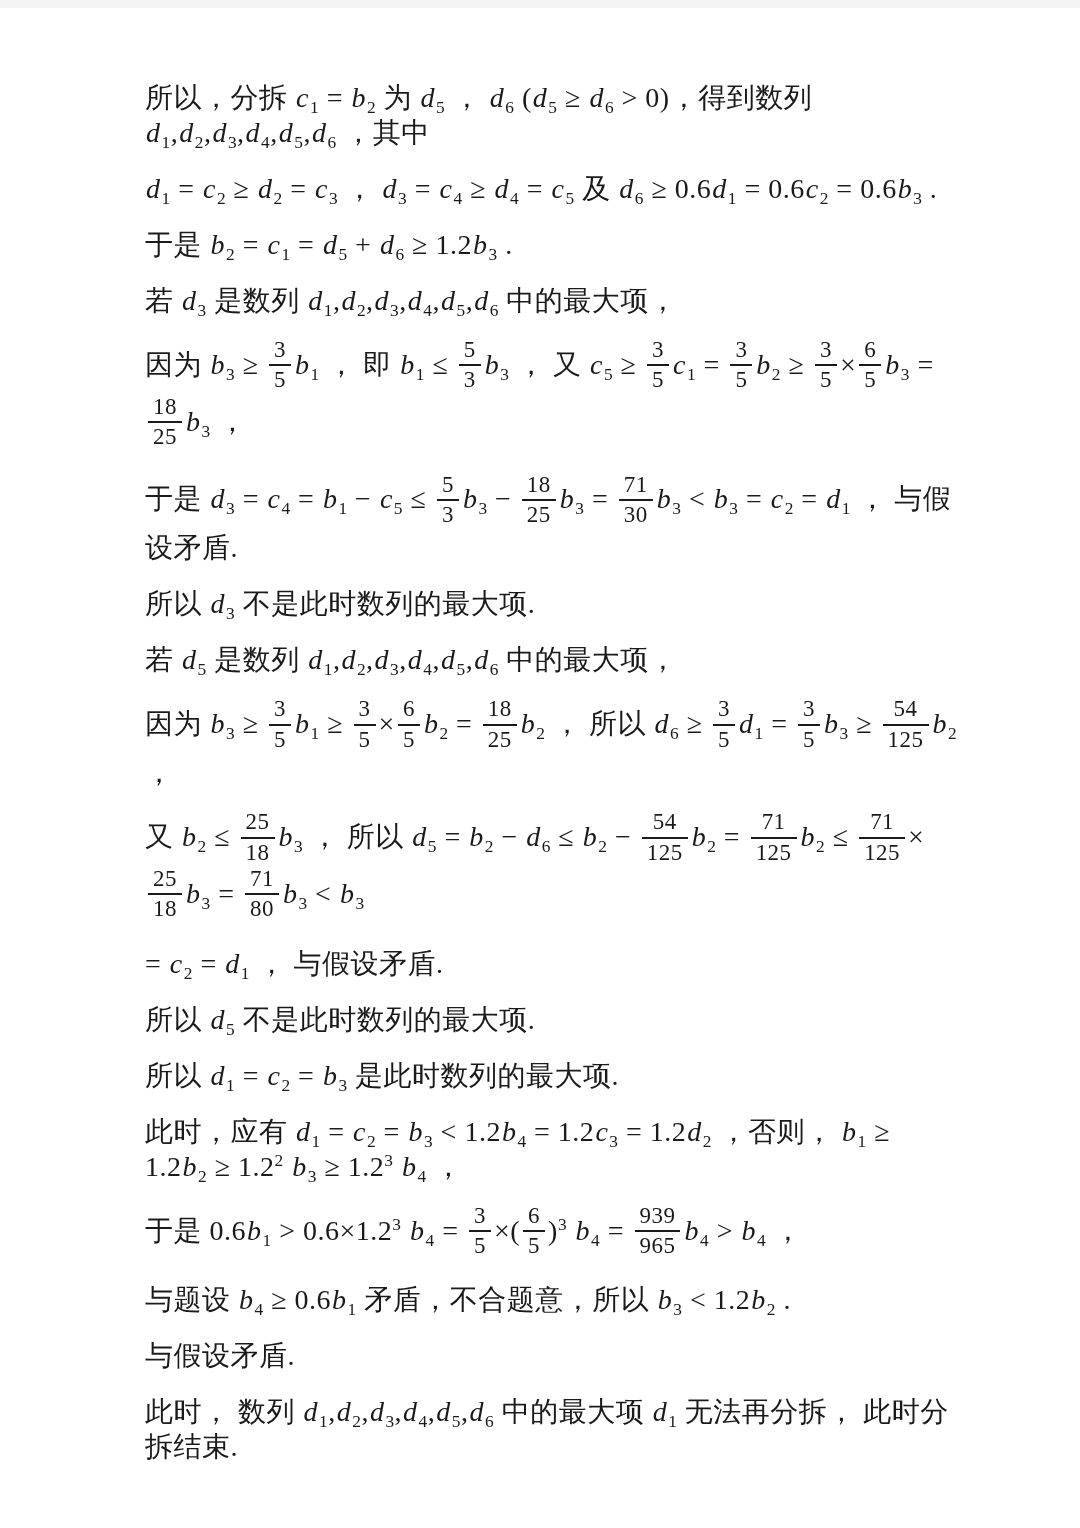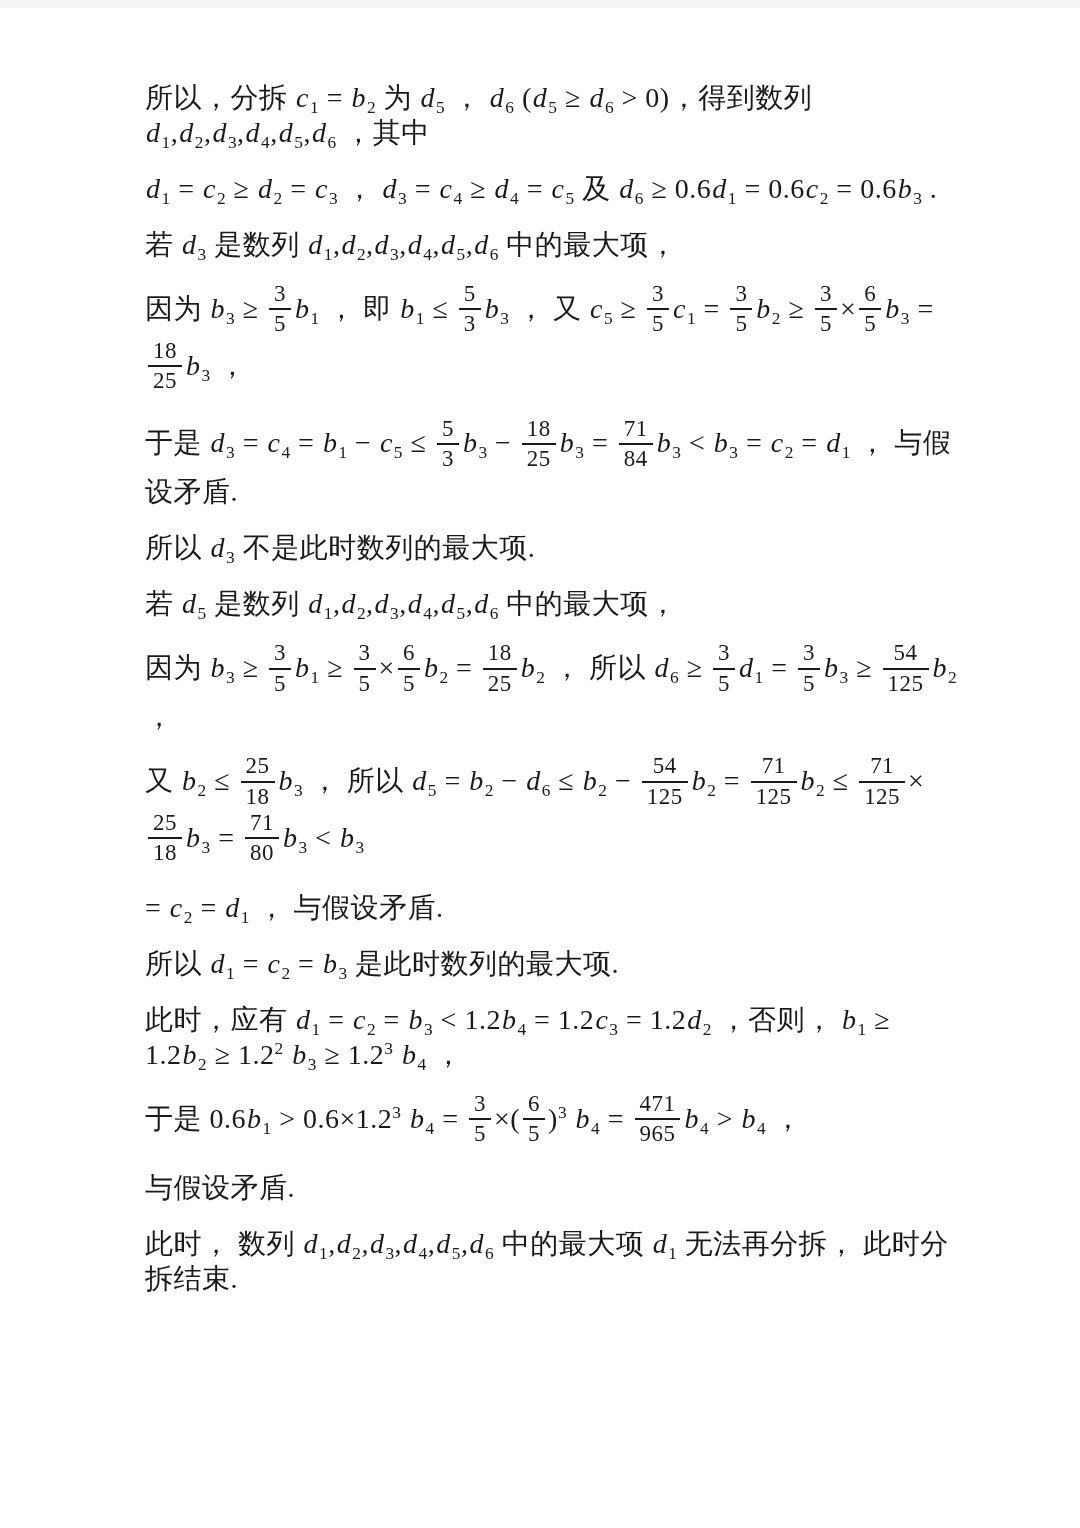--- a/index.html
+++ b/index.html
@@ -70,20 +70,21 @@
     line-height: 1.15;
   }
 </style>
 </head>
 <body>
 
 <div class="page">
   <main class="doc-body">
       <div class="line"><span class="line-text">所以，分拆 <i class="mv">c</i><sub>1</sub> = <i class="mv">b</i><sub>2</sub> 为 <i class="mv">d</i><sub>5</sub> ， <i class="mv">d</i><sub>6</sub> (<i class="mv">d</i><sub>5</sub> ≥ <i class="mv">d</i><sub>6</sub> &gt; 0)，得到数列 <i class="mv">d</i><sub>1</sub>,<i class="mv">d</i><sub>2</sub>,<i class="mv">d</i><sub>3</sub>,<i class="mv">d</i><sub>4</sub>,<i class="mv">d</i><sub>5</sub>,<i class="mv">d</i><sub>6</sub> ，其中</span></div>
       <div class="line"><span class="line-text"><i class="mv">d</i><sub>1</sub> = <i class="mv">c</i><sub>2</sub> ≥ <i class="mv">d</i><sub>2</sub> = <i class="mv">c</i><sub>3</sub> ， <i class="mv">d</i><sub>3</sub> = <i class="mv">c</i><sub>4</sub> ≥ <i class="mv">d</i><sub>4</sub> = <i class="mv">c</i><sub>5</sub> 及 <i class="mv">d</i><sub>6</sub> ≥ 0.6<i class="mv">d</i><sub>1</sub> = 0.6<i class="mv">c</i><sub>2</sub> = 0.6<i class="mv">b</i><sub>3</sub> .</span></div>
+      <div class="line"><span class="line-text">于是 <i class="mv">b</i><sub>2</sub> = <i class="mv">c</i><sub>1</sub> = <i class="mv">d</i><sub>5</sub> + <i class="mv">d</i><sub>6</sub> ≥ 1.2<i class="mv">b</i><sub>3</sub> .</span></div>
       <div class="line"><span class="line-text">若 <i class="mv">d</i><sub>3</sub> 是数列 <i class="mv">d</i><sub>1</sub>,<i class="mv">d</i><sub>2</sub>,<i class="mv">d</i><sub>3</sub>,<i class="mv">d</i><sub>4</sub>,<i class="mv">d</i><sub>5</sub>,<i class="mv">d</i><sub>6</sub> 中的最大项，</span></div>
       <div class="line"><span class="line-text">因为 <i class="mv">b</i><sub>3</sub> ≥ <span class="frac">
             <span class="num">3</span>
             <span class="den">5</span>
           </span><i class="mv">b</i><sub>1</sub> ， 即 <i class="mv">b</i><sub>1</sub> ≤ <span class="frac">
             <span class="num">5</span>
             <span class="den">3</span>
           </span><i class="mv">b</i><sub>3</sub> ， 又 <i class="mv">c</i><sub>5</sub> ≥ <span class="frac">
             <span class="num">3</span>
             <span class="den">5</span>
@@ -101,21 +102,21 @@
             <span class="den">25</span>
           </span><i class="mv">b</i><sub>3</sub> ，</span></div>
       <div class="line"><span class="line-text">于是 <i class="mv">d</i><sub>3</sub> = <i class="mv">c</i><sub>4</sub> = <i class="mv">b</i><sub>1</sub> − <i class="mv">c</i><sub>5</sub> ≤ <span class="frac">
             <span class="num">5</span>
             <span class="den">3</span>
           </span><i class="mv">b</i><sub>3</sub> − <span class="frac">
             <span class="num">18</span>
             <span class="den">25</span>
           </span><i class="mv">b</i><sub>3</sub> = <span class="frac">
             <span class="num">71</span>
-            <span class="den">84</span>
+            <span class="den">30</span>
           </span><i class="mv">b</i><sub>3</sub> &lt; <i class="mv">b</i><sub>3</sub> = <i class="mv">c</i><sub>2</sub> = <i class="mv">d</i><sub>1</sub> ， 与假设矛盾.</span></div>
       <div class="line"><span class="line-text">所以 <i class="mv">d</i><sub>3</sub> 不是此时数列的最大项.</span></div>
       <div class="line"><span class="line-text">若 <i class="mv">d</i><sub>5</sub> 是数列 <i class="mv">d</i><sub>1</sub>,<i class="mv">d</i><sub>2</sub>,<i class="mv">d</i><sub>3</sub>,<i class="mv">d</i><sub>4</sub>,<i class="mv">d</i><sub>5</sub>,<i class="mv">d</i><sub>6</sub> 中的最大项，</span></div>
       <div class="line"><span class="line-text">因为 <i class="mv">b</i><sub>3</sub> ≥ <span class="frac">
             <span class="num">3</span>
             <span class="den">5</span>
           </span><i class="mv">b</i><sub>1</sub> ≥ <span class="frac">
             <span class="num">3</span>
             <span class="den">5</span>
           </span>×<span class="frac">
@@ -147,28 +148,30 @@
             <span class="num">71</span>
             <span class="den">125</span>
           </span>×<span class="frac">
             <span class="num">25</span>
             <span class="den">18</span>
           </span><i class="mv">b</i><sub>3</sub> = <span class="frac">
             <span class="num">71</span>
             <span class="den">80</span>
           </span><i class="mv">b</i><sub>3</sub> &lt; <i class="mv">b</i><sub>3</sub></span></div>
       <div class="line"><span class="line-text">= <i class="mv">c</i><sub>2</sub> = <i class="mv">d</i><sub>1</sub> ， 与假设矛盾.</span></div>
+      <div class="line"><span class="line-text">所以 <i class="mv">d</i><sub>5</sub> 不是此时数列的最大项.</span></div>
       <div class="line"><span class="line-text">所以 <i class="mv">d</i><sub>1</sub> = <i class="mv">c</i><sub>2</sub> = <i class="mv">b</i><sub>3</sub> 是此时数列的最大项.</span></div>
       <div class="line"><span class="line-text">此时，应有 <i class="mv">d</i><sub>1</sub> = <i class="mv">c</i><sub>2</sub> = <i class="mv">b</i><sub>3</sub> &lt; 1.2<i class="mv">b</i><sub>4</sub> = 1.2<i class="mv">c</i><sub>3</sub> = 1.2<i class="mv">d</i><sub>2</sub> ，否则， <i class="mv">b</i><sub>1</sub> ≥ 1.2<i class="mv">b</i><sub>2</sub> ≥ 1.2<sup>2</sup> <i class="mv">b</i><sub>3</sub> ≥ 1.2<sup>3</sup> <i class="mv">b</i><sub>4</sub> ，</span></div>
       <div class="line"><span class="line-text">于是 0.6<i class="mv">b</i><sub>1</sub> &gt; 0.6×1.2<sup>3</sup> <i class="mv">b</i><sub>4</sub> = <span class="frac">
             <span class="num">3</span>
             <span class="den">5</span>
           </span>×(<span class="frac">
             <span class="num">6</span>
             <span class="den">5</span>
           </span>)<sup>3</sup> <i class="mv">b</i><sub>4</sub> = <span class="frac">
-            <span class="num">471</span>
+            <span class="num">939</span>
             <span class="den">965</span>
           </span><i class="mv">b</i><sub>4</sub> &gt; <i class="mv">b</i><sub>4</sub> ，</span></div>
+      <div class="line"><span class="line-text">与题设 <i class="mv">b</i><sub>4</sub> ≥ 0.6<i class="mv">b</i><sub>1</sub> 矛盾，不合题意，所以 <i class="mv">b</i><sub>3</sub> &lt; 1.2<i class="mv">b</i><sub>2</sub> .</span></div>
       <div class="line"><span class="line-text">与假设矛盾.</span></div>
       <div class="line"><span class="line-text">此时， 数列 <i class="mv">d</i><sub>1</sub>,<i class="mv">d</i><sub>2</sub>,<i class="mv">d</i><sub>3</sub>,<i class="mv">d</i><sub>4</sub>,<i class="mv">d</i><sub>5</sub>,<i class="mv">d</i><sub>6</sub> 中的最大项 <i class="mv">d</i><sub>1</sub> 无法再分拆， 此时分拆结束.</span></div>
     </main>
 </div>
 
 </body></html>

